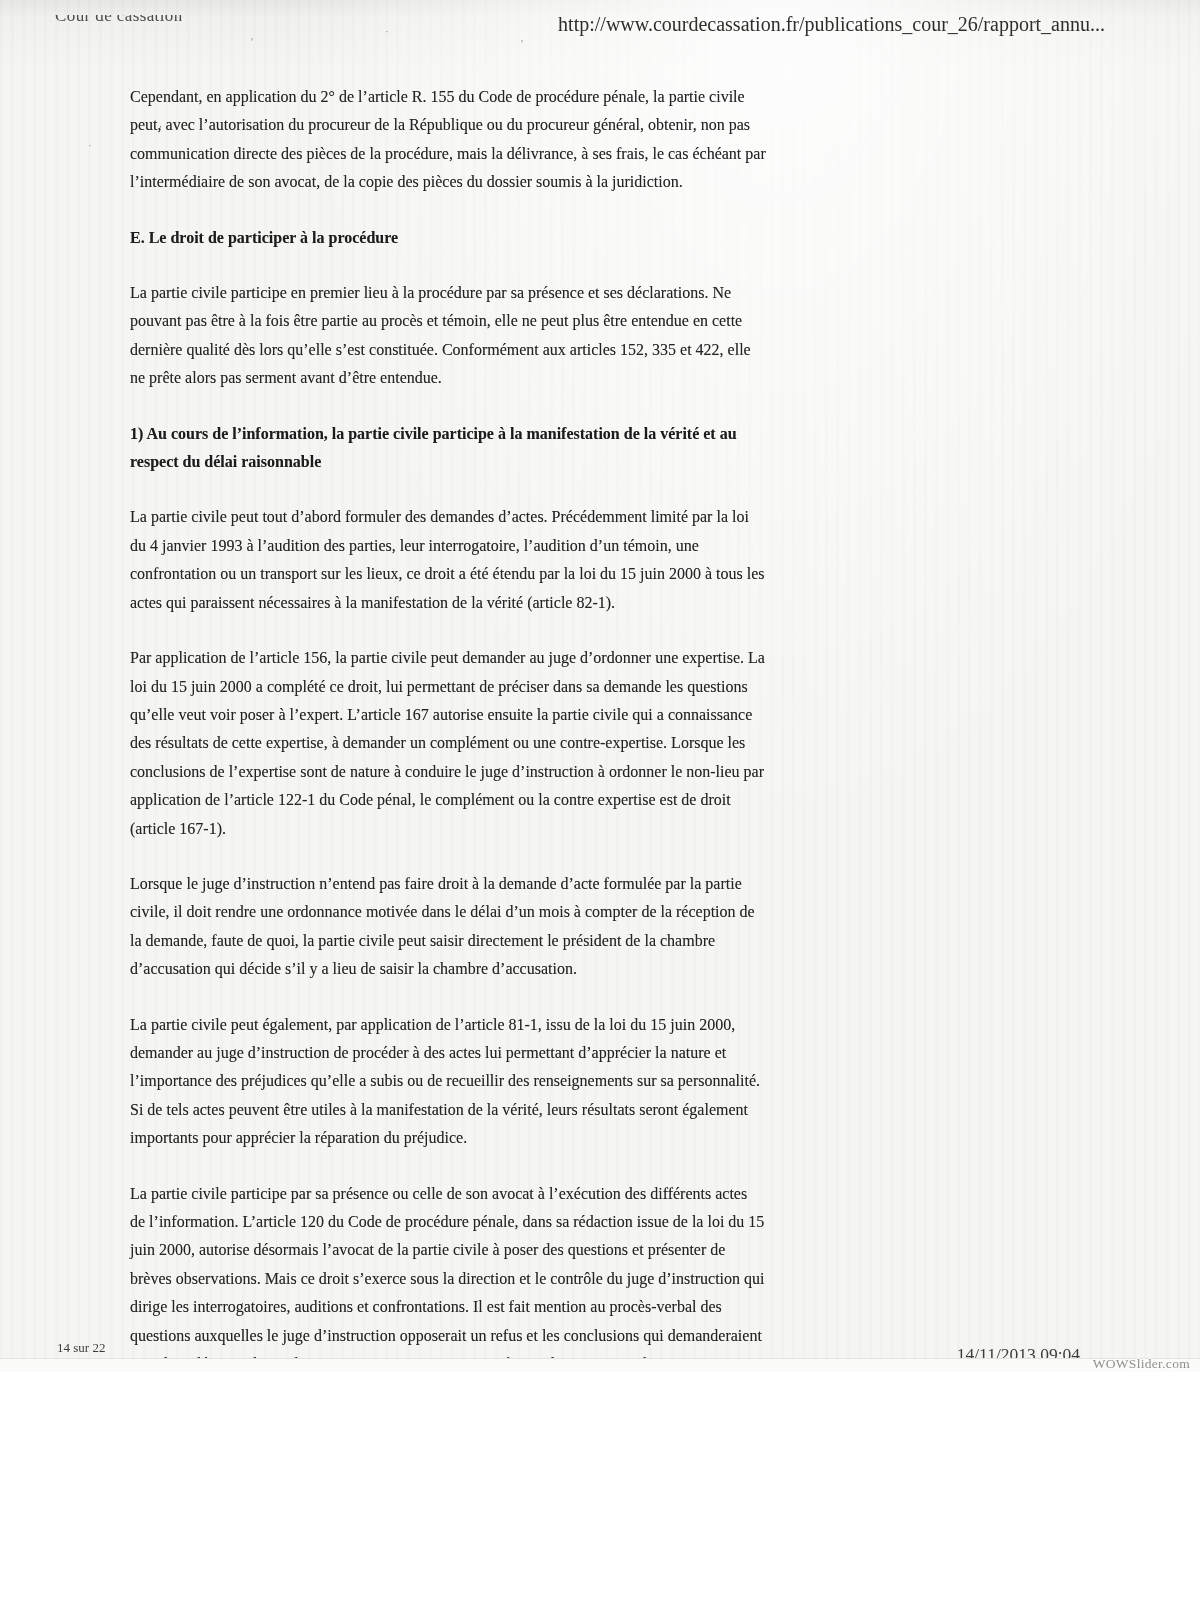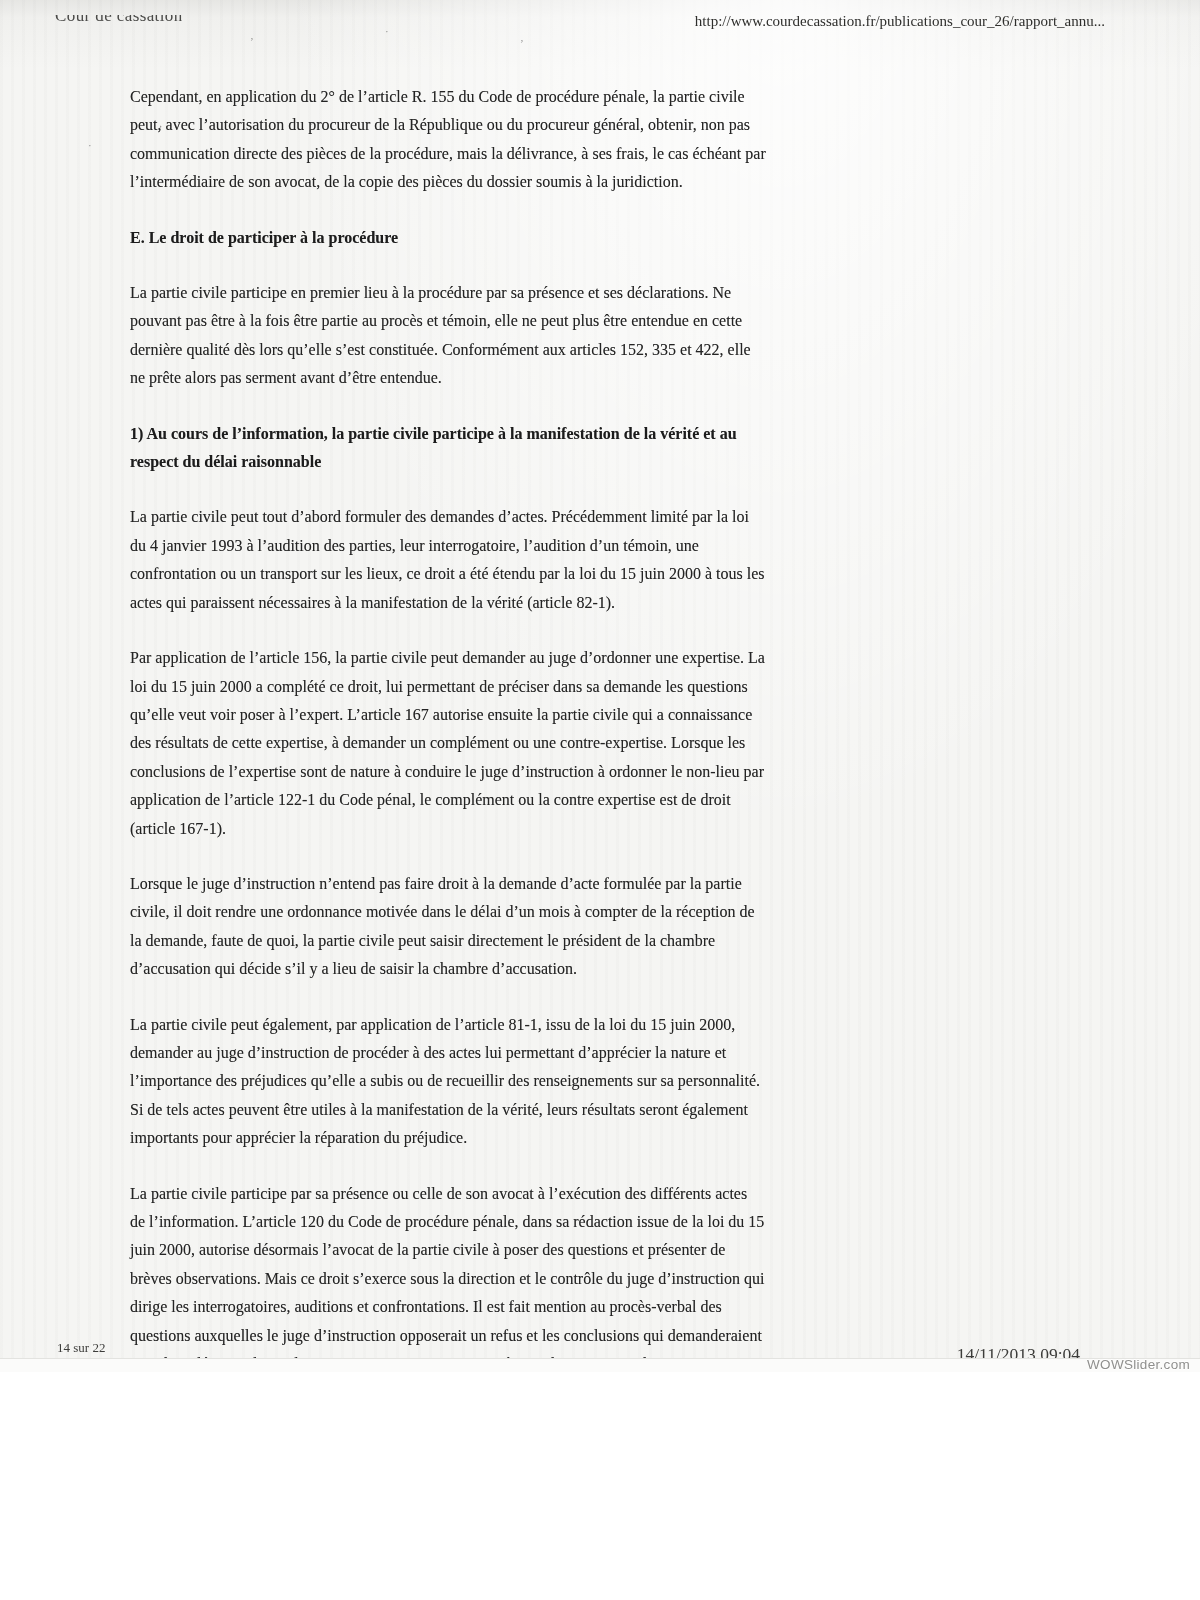--- a/index.html
+++ b/index.html
@@ -22,21 +22,21 @@
   .title-clip {
     position: absolute; left: 55px; top: 5px;
     height: 13px; overflow: hidden;
   }
   .title-clip > span {
     display: block; margin-top: -9px;
     font-size: 17px; color: #4a4a48; letter-spacing: 0.4px;
   }
   .header-url {
     position: absolute; right: 95px; top: 3px;
-    font-size: 15px; color: #2e2e2c;
+    font-size: 20px; color: #2e2e2c;
   }
 
   
   .speck { position: absolute; color: rgba(40,40,40,0.5); font-size: 11px; line-height: 1; }
 
   
   .body-text {
     position: absolute; left: 130px; top: 83px; width: 960px;
   }
   .para, .heading {
@@ -59,21 +59,21 @@
     height: 15px; overflow: hidden; text-align: right;
   }
   .date-clip > span { display: block; font-size: 17.5px; color: #3c3c3a; }
 
   .bottom-strip {
     position: absolute; left: 0; bottom: 0; width: 100%; height: 13px;
     background: #fbfbfa; border-top: 1px solid #e3e3e0;
   }
   .watermark {
     position: absolute; right: 10px; bottom: 0px;
-    font-family: Liberation Sans, sans-serif;
+    font-family: Liberation Serif, serif;
     font-size: 13.5px; color: #8f8f8d;
     text-shadow: 0 1px 0 #ffffff, 0 -1px 0 #ffffff;
     letter-spacing: 0.3px;
   }
 </style>
 </head>
 <body>
 
 <div class="page">
 

